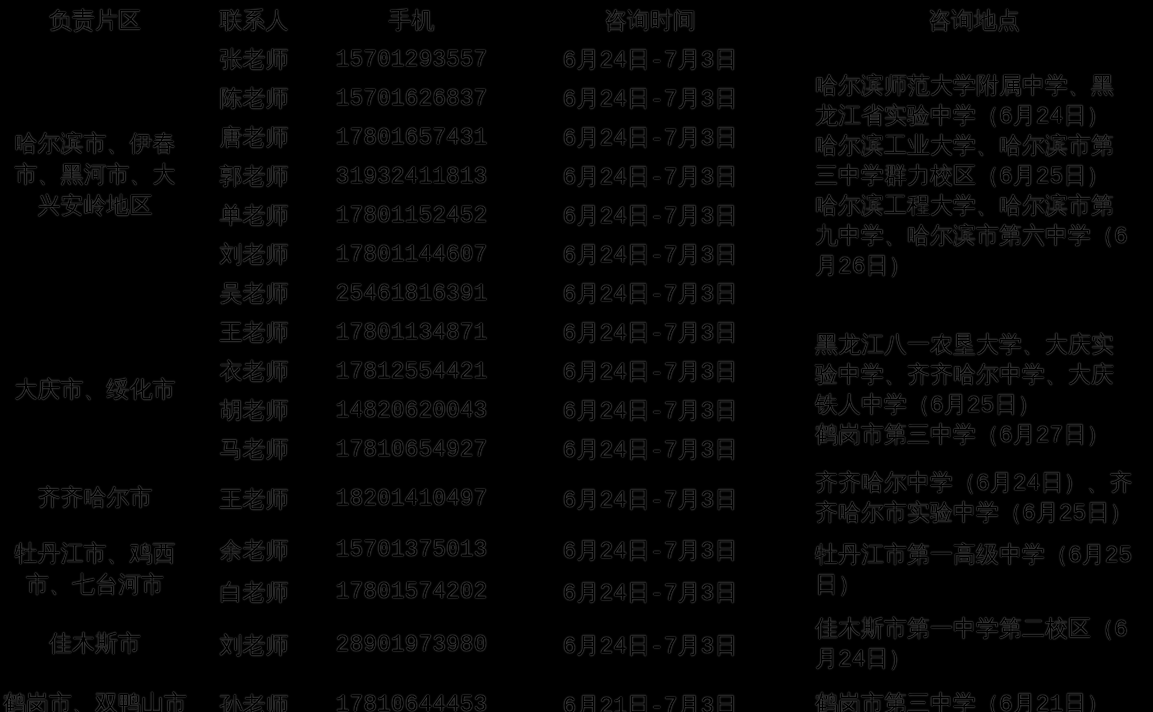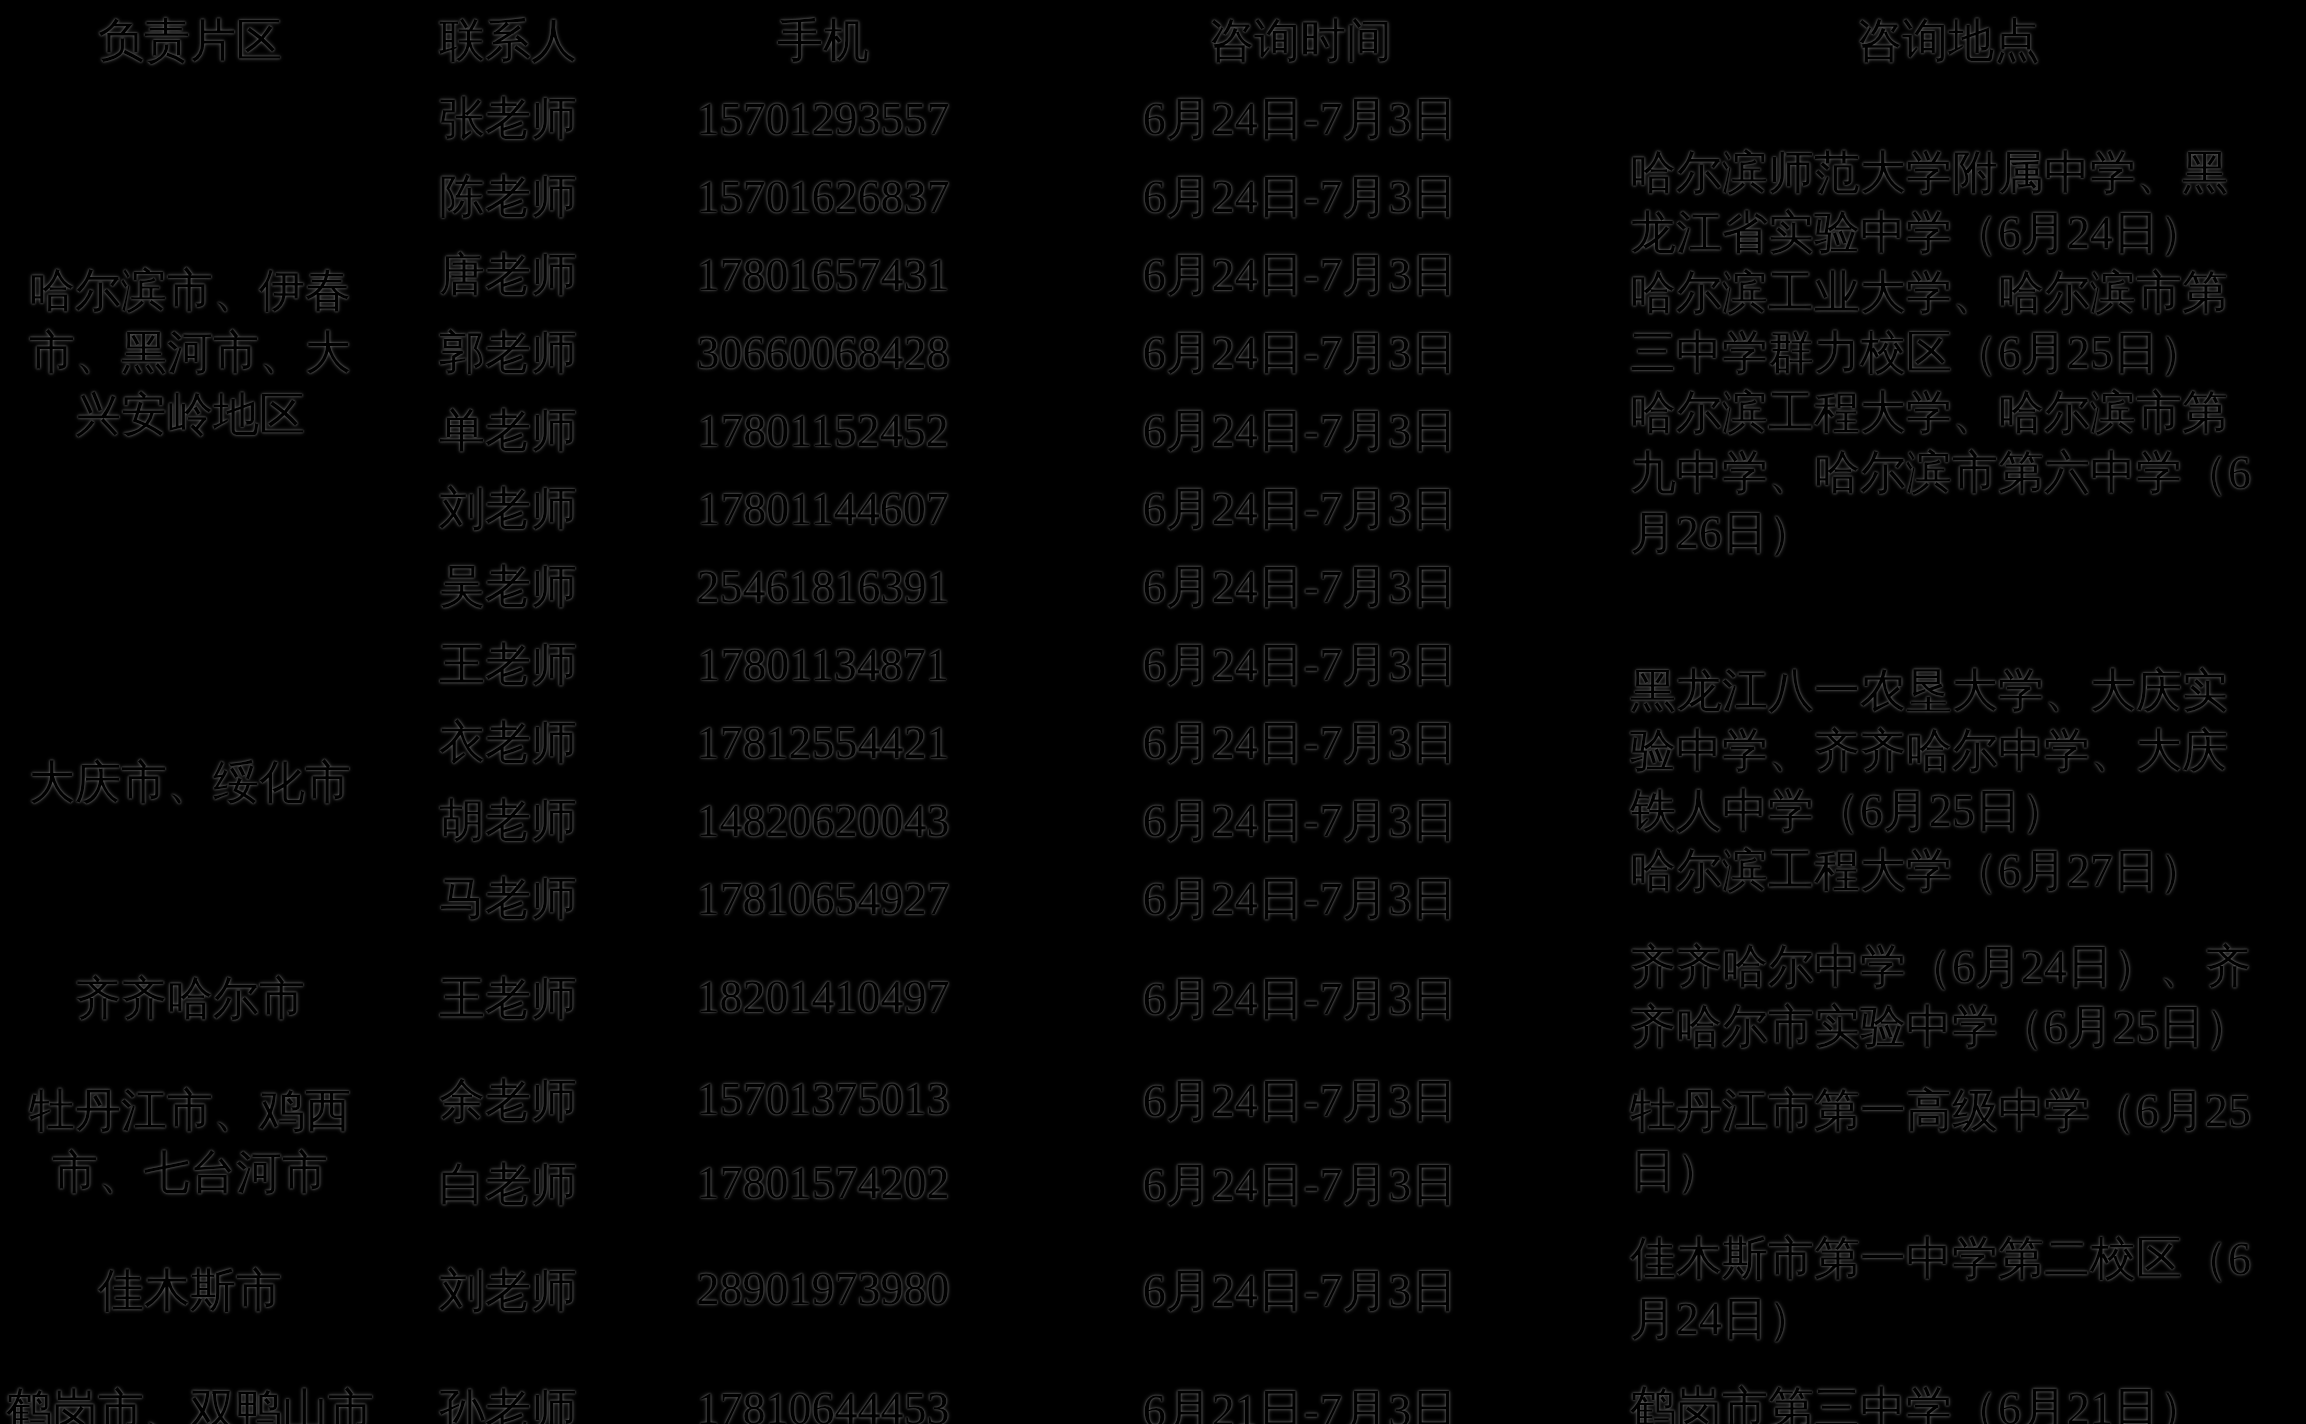--- a/index.html
+++ b/index.html
@@ -2,21 +2,21 @@
 <html><head>
 <meta charset="utf-8">
 <style>
   html, body { margin: 0; padding: 0; }
   body {
     width: 1153px; height: 712px; overflow: hidden;
     background: #000000;
   }
   .page {
     width: 1153px; height: 712px; overflow: hidden;
-    font-family: Liberation Serif, serif;
+    font-family: Liberation Mono, monospace;
   }
   table.consult {
     border-collapse: collapse;
     table-layout: fixed;
     width: 1153px;
     font-size: 23px;
     color: #000000;
     
     text-shadow: 0 0 1px #7a7a7a, 0 0 2px #4b4b4b;
   }
@@ -78,21 +78,21 @@
         <td class="phone">15701626837</td>
         <td class="time">6月24日-7月3日</td>
       </tr>
       <tr class="rh-a">
         <td class="name">唐老师</td>
         <td class="phone">17801657431</td>
         <td class="time">6月24日-7月3日</td>
       </tr>
       <tr class="rh-a">
         <td class="name">郭老师</td>
-        <td class="phone">30660068428</td>
+        <td class="phone">31932411813</td>
         <td class="time">6月24日-7月3日</td>
       </tr>
       <tr class="rh-a">
         <td class="name">单老师</td>
         <td class="phone">17801152452</td>
         <td class="time">6月24日-7月3日</td>
       </tr>
       <tr class="rh-a">
         <td class="name">刘老师</td>
         <td class="phone">17801144607</td>
@@ -104,21 +104,21 @@
         <td class="time">6月24日-7月3日</td>
       </tr>
 
       <tr class="rh-a">
         <td class="area" rowspan="4">大庆市、绥化市</td>
         <td class="name">王老师</td>
         <td class="phone">17801134871</td>
         <td class="time">6月24日-7月3日</td>
         <td class="loc" rowspan="4">
           <div class="loc-line">黑龙江八一农垦大学、大庆实验中学、齐齐哈尔中学、大庆铁人中学（6月25日）</div>
-          <div class="loc-line">哈尔滨工程大学（6月27日）</div>
+          <div class="loc-line">鹤岗市第三中学（6月27日）</div>
         </td>
       </tr>
       <tr class="rh-a">
         <td class="name">衣老师</td>
         <td class="phone">17812554421</td>
         <td class="time">6月24日-7月3日</td>
       </tr>
       <tr class="rh-a">
         <td class="name">胡老师</td>
         <td class="phone">14820620043</td>

